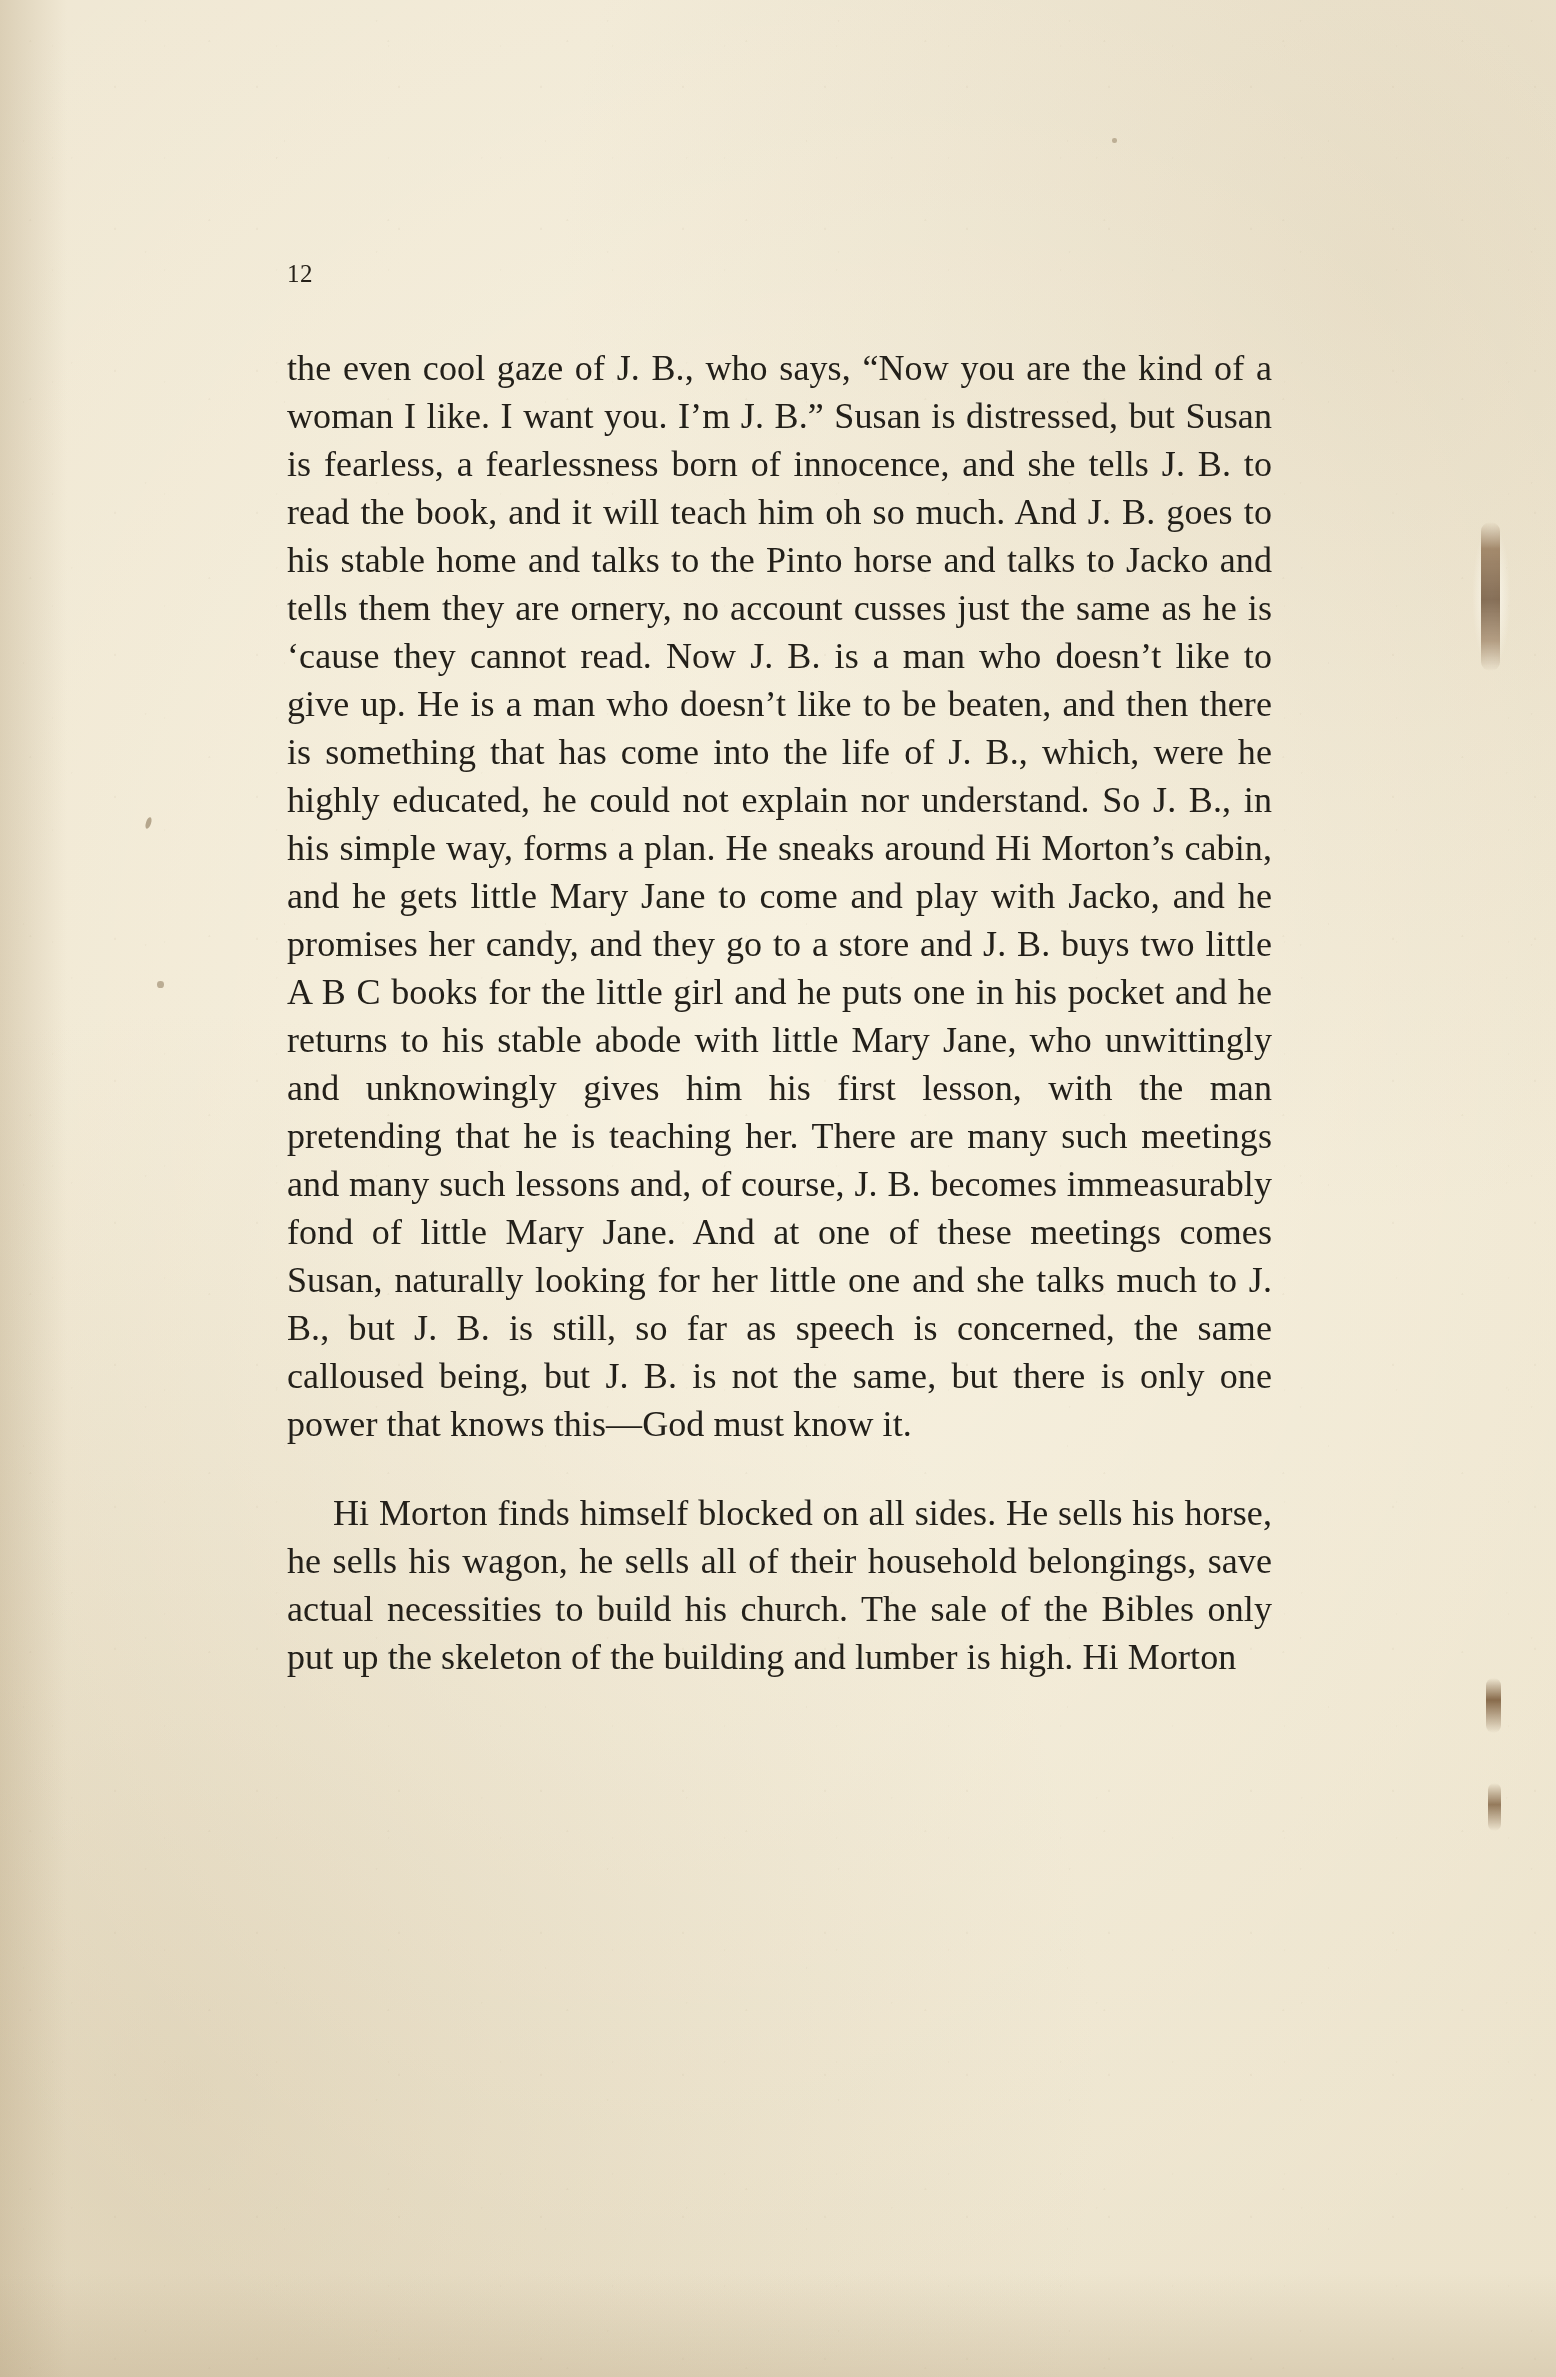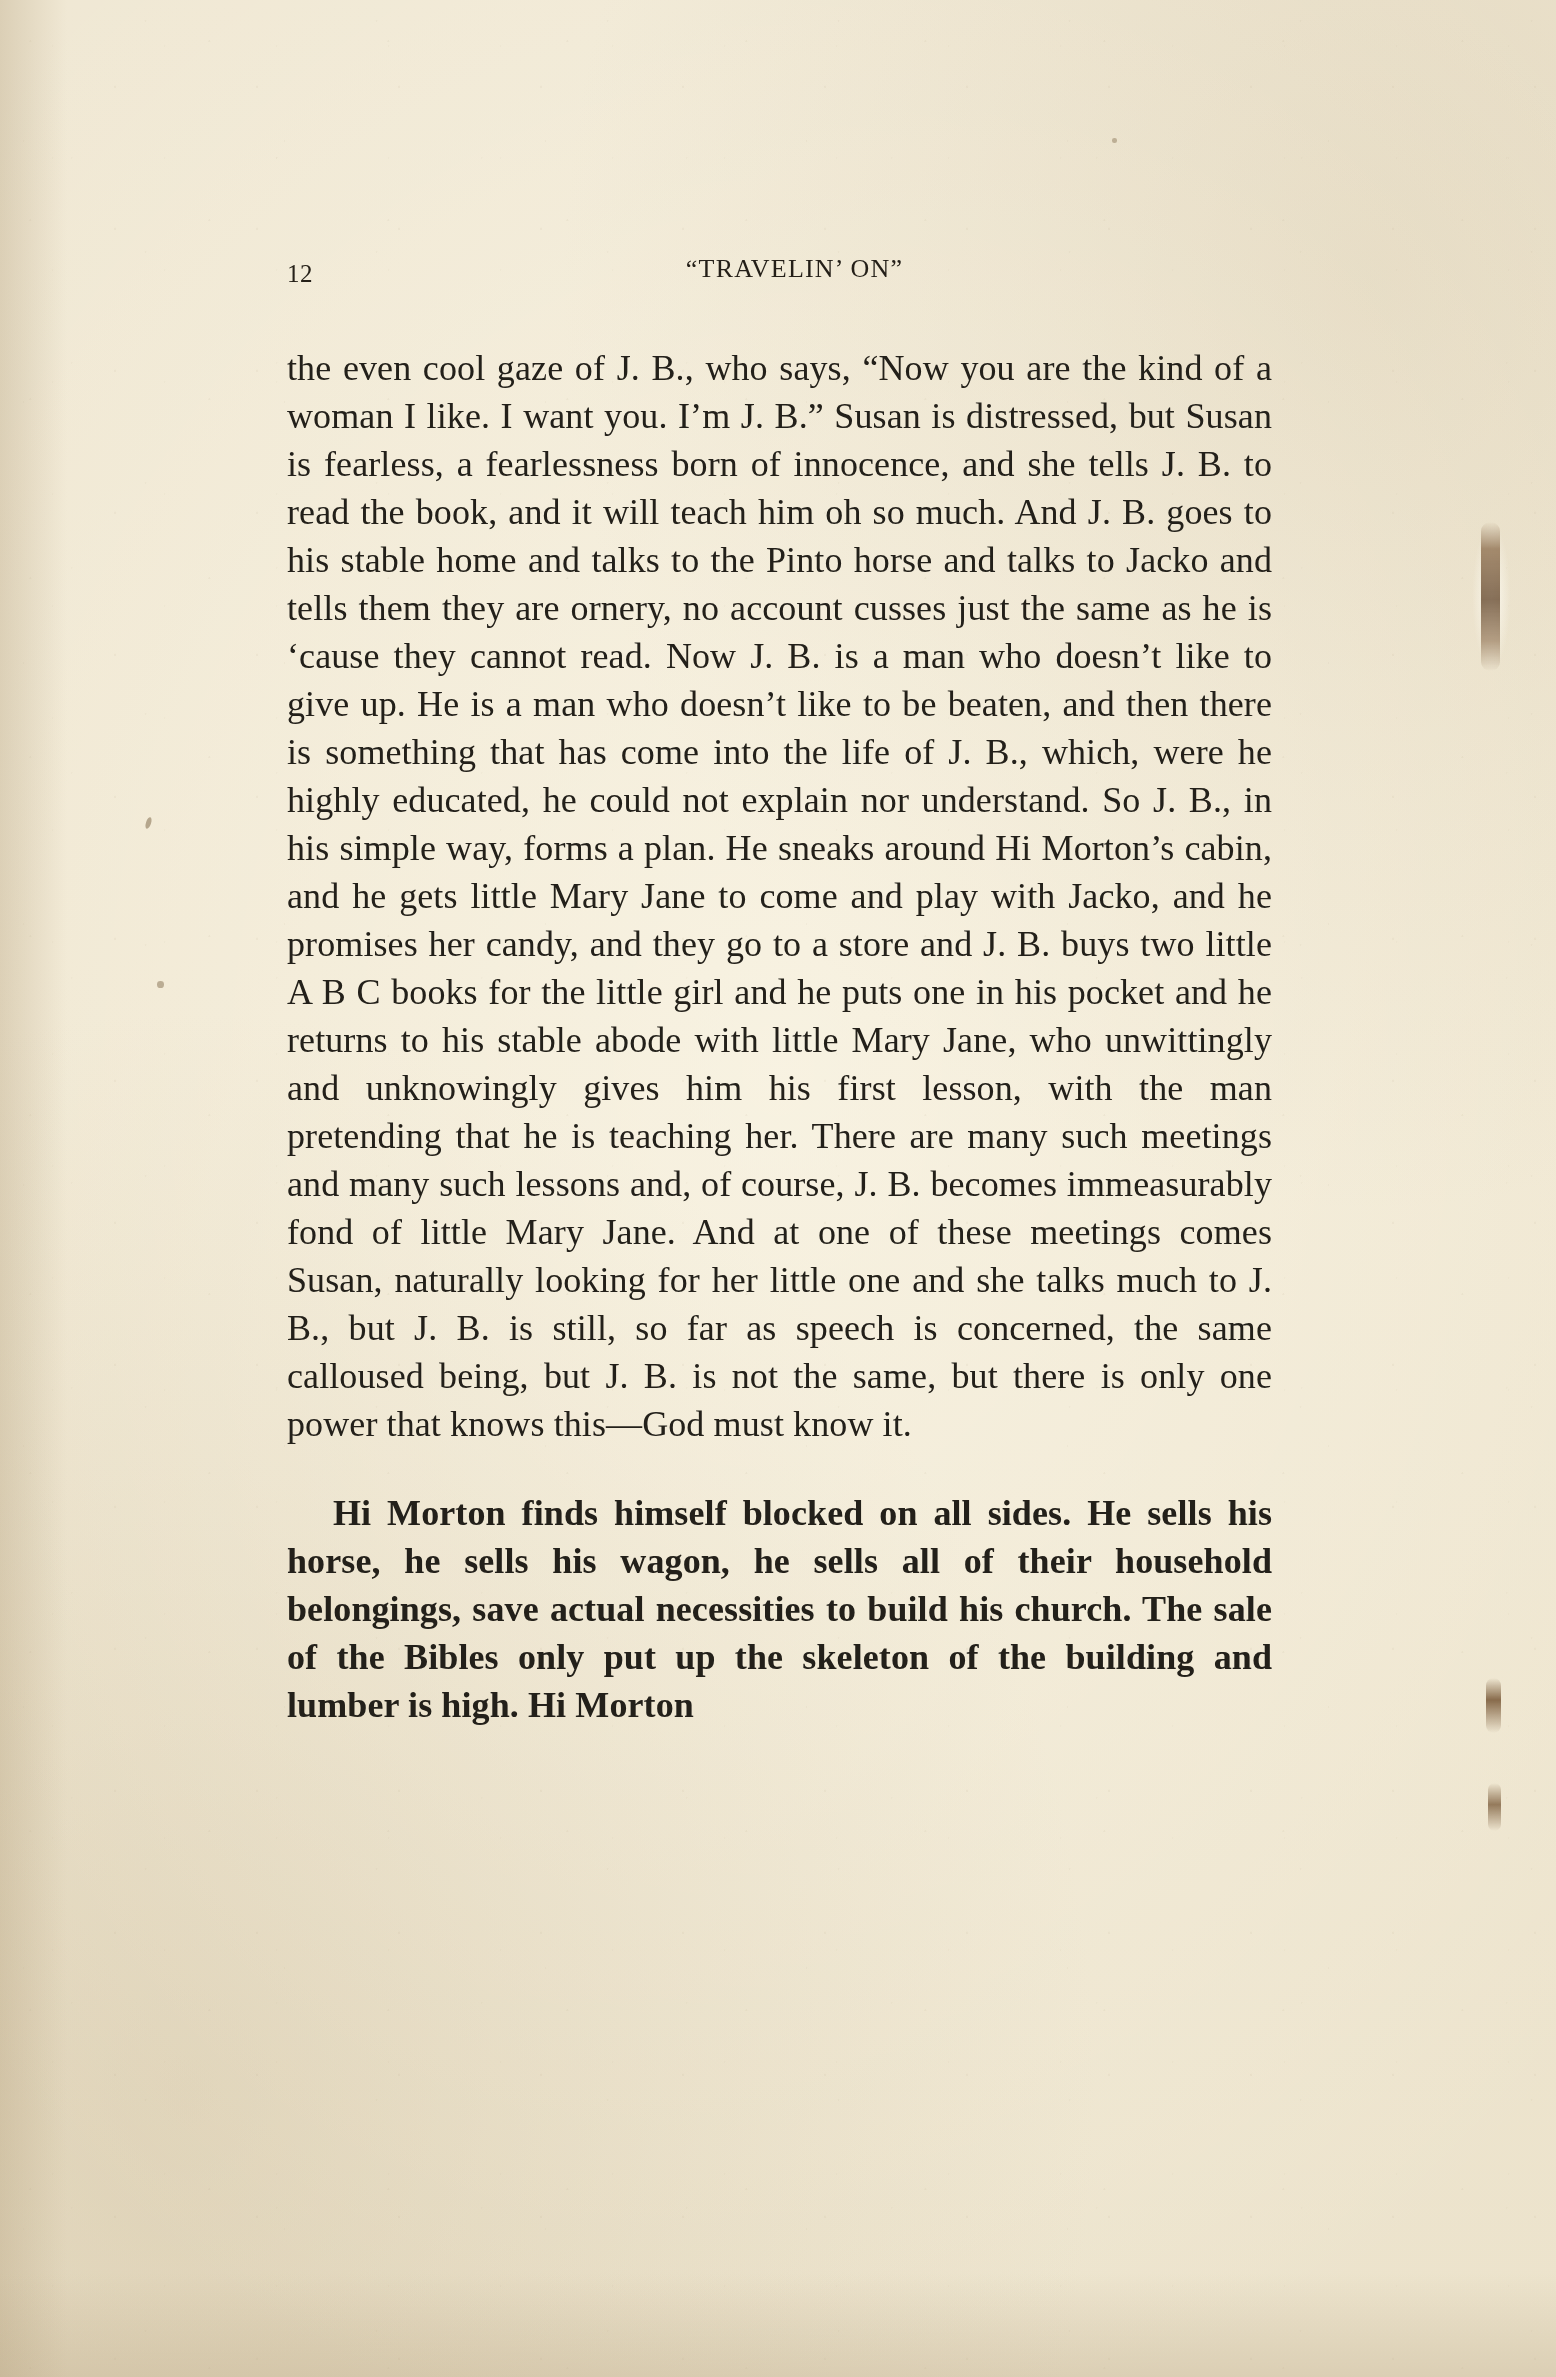--- a/index.html
+++ b/index.html
@@ -77,21 +77,20 @@
     font-size: 36px;
     line-height: 48px;
     color: #23201a;
     text-align: justify;
     text-justify: inter-word;
     hyphens: none;
     letter-spacing: 0.1px;
   }
   p.body + p.body {
     margin-top: 41px;
-    font-weight: bold;
   }
   p.indent {
     text-indent: 46px;
   }
 
   
   .mark {
     position: absolute;
     pointer-events: none;
   }
@@ -172,21 +171,20 @@
 <div class="page">
   <div class="grain"></div>
 
   <div class="mark edge-shade-left"></div>
   <div class="mark edge-shade-bottom"></div>
 
   <div class="text-block">
 
     <div class="running-head">
       <div class="folio">12</div>
-      <div class="head-title">“TRAVELIN’ ON”</div>
     </div>
 
     <p class="body">the even cool gaze of J. B., who says, “Now you are the kind of a woman I like.  I want you.  I’m J. B.” Susan is distressed, but Susan is fearless, a fearlessness born of innocence, and she tells J. B. to read the book, and it will teach him oh so much.  And J. B. goes to his stable home and talks to the Pinto horse and talks to Jacko and tells them they are ornery, no account cusses just the same as he is ‘cause they cannot read. Now J. B. is a man who doesn’t like to give up.  He is a man who doesn’t like to be beaten, and then there is something that has come into the life of J. B., which, were he highly educated, he could not explain nor understand.  So J. B., in his simple way, forms a plan. He sneaks around Hi Morton’s cabin, and he gets little Mary Jane to come and play with Jacko, and he promises her candy, and they go to a store and J. B. buys two little A B C  books for the little girl and he puts one in his pocket and he returns to his stable abode with little Mary Jane, who unwittingly and unknowingly gives him his first lesson, with the man pretending that he is teaching her.  There are many such meetings and many such lessons and, of course, J. B. becomes immeasurably fond of little Mary Jane. And at one of these meetings comes Susan, naturally looking for her little one and she talks much to J. B., but J. B. is still, so far as speech is concerned, the same calloused being, but J. B. is not the same, but there is only one power that knows this—God must know it.</p>
     <p class="body indent">Hi Morton finds himself blocked on all sides.  He sells his horse, he sells his wagon, he sells all of their household belongings, save actual necessities to build his church.  The sale of the Bibles only put up the skeleton of the building and lumber is high.  Hi Morton</p>
 
   </div>
 
   <div class="mark staple-top-halo"></div>
   <div class="mark staple-top"></div>
   <div class="mark staple-mid"></div>

